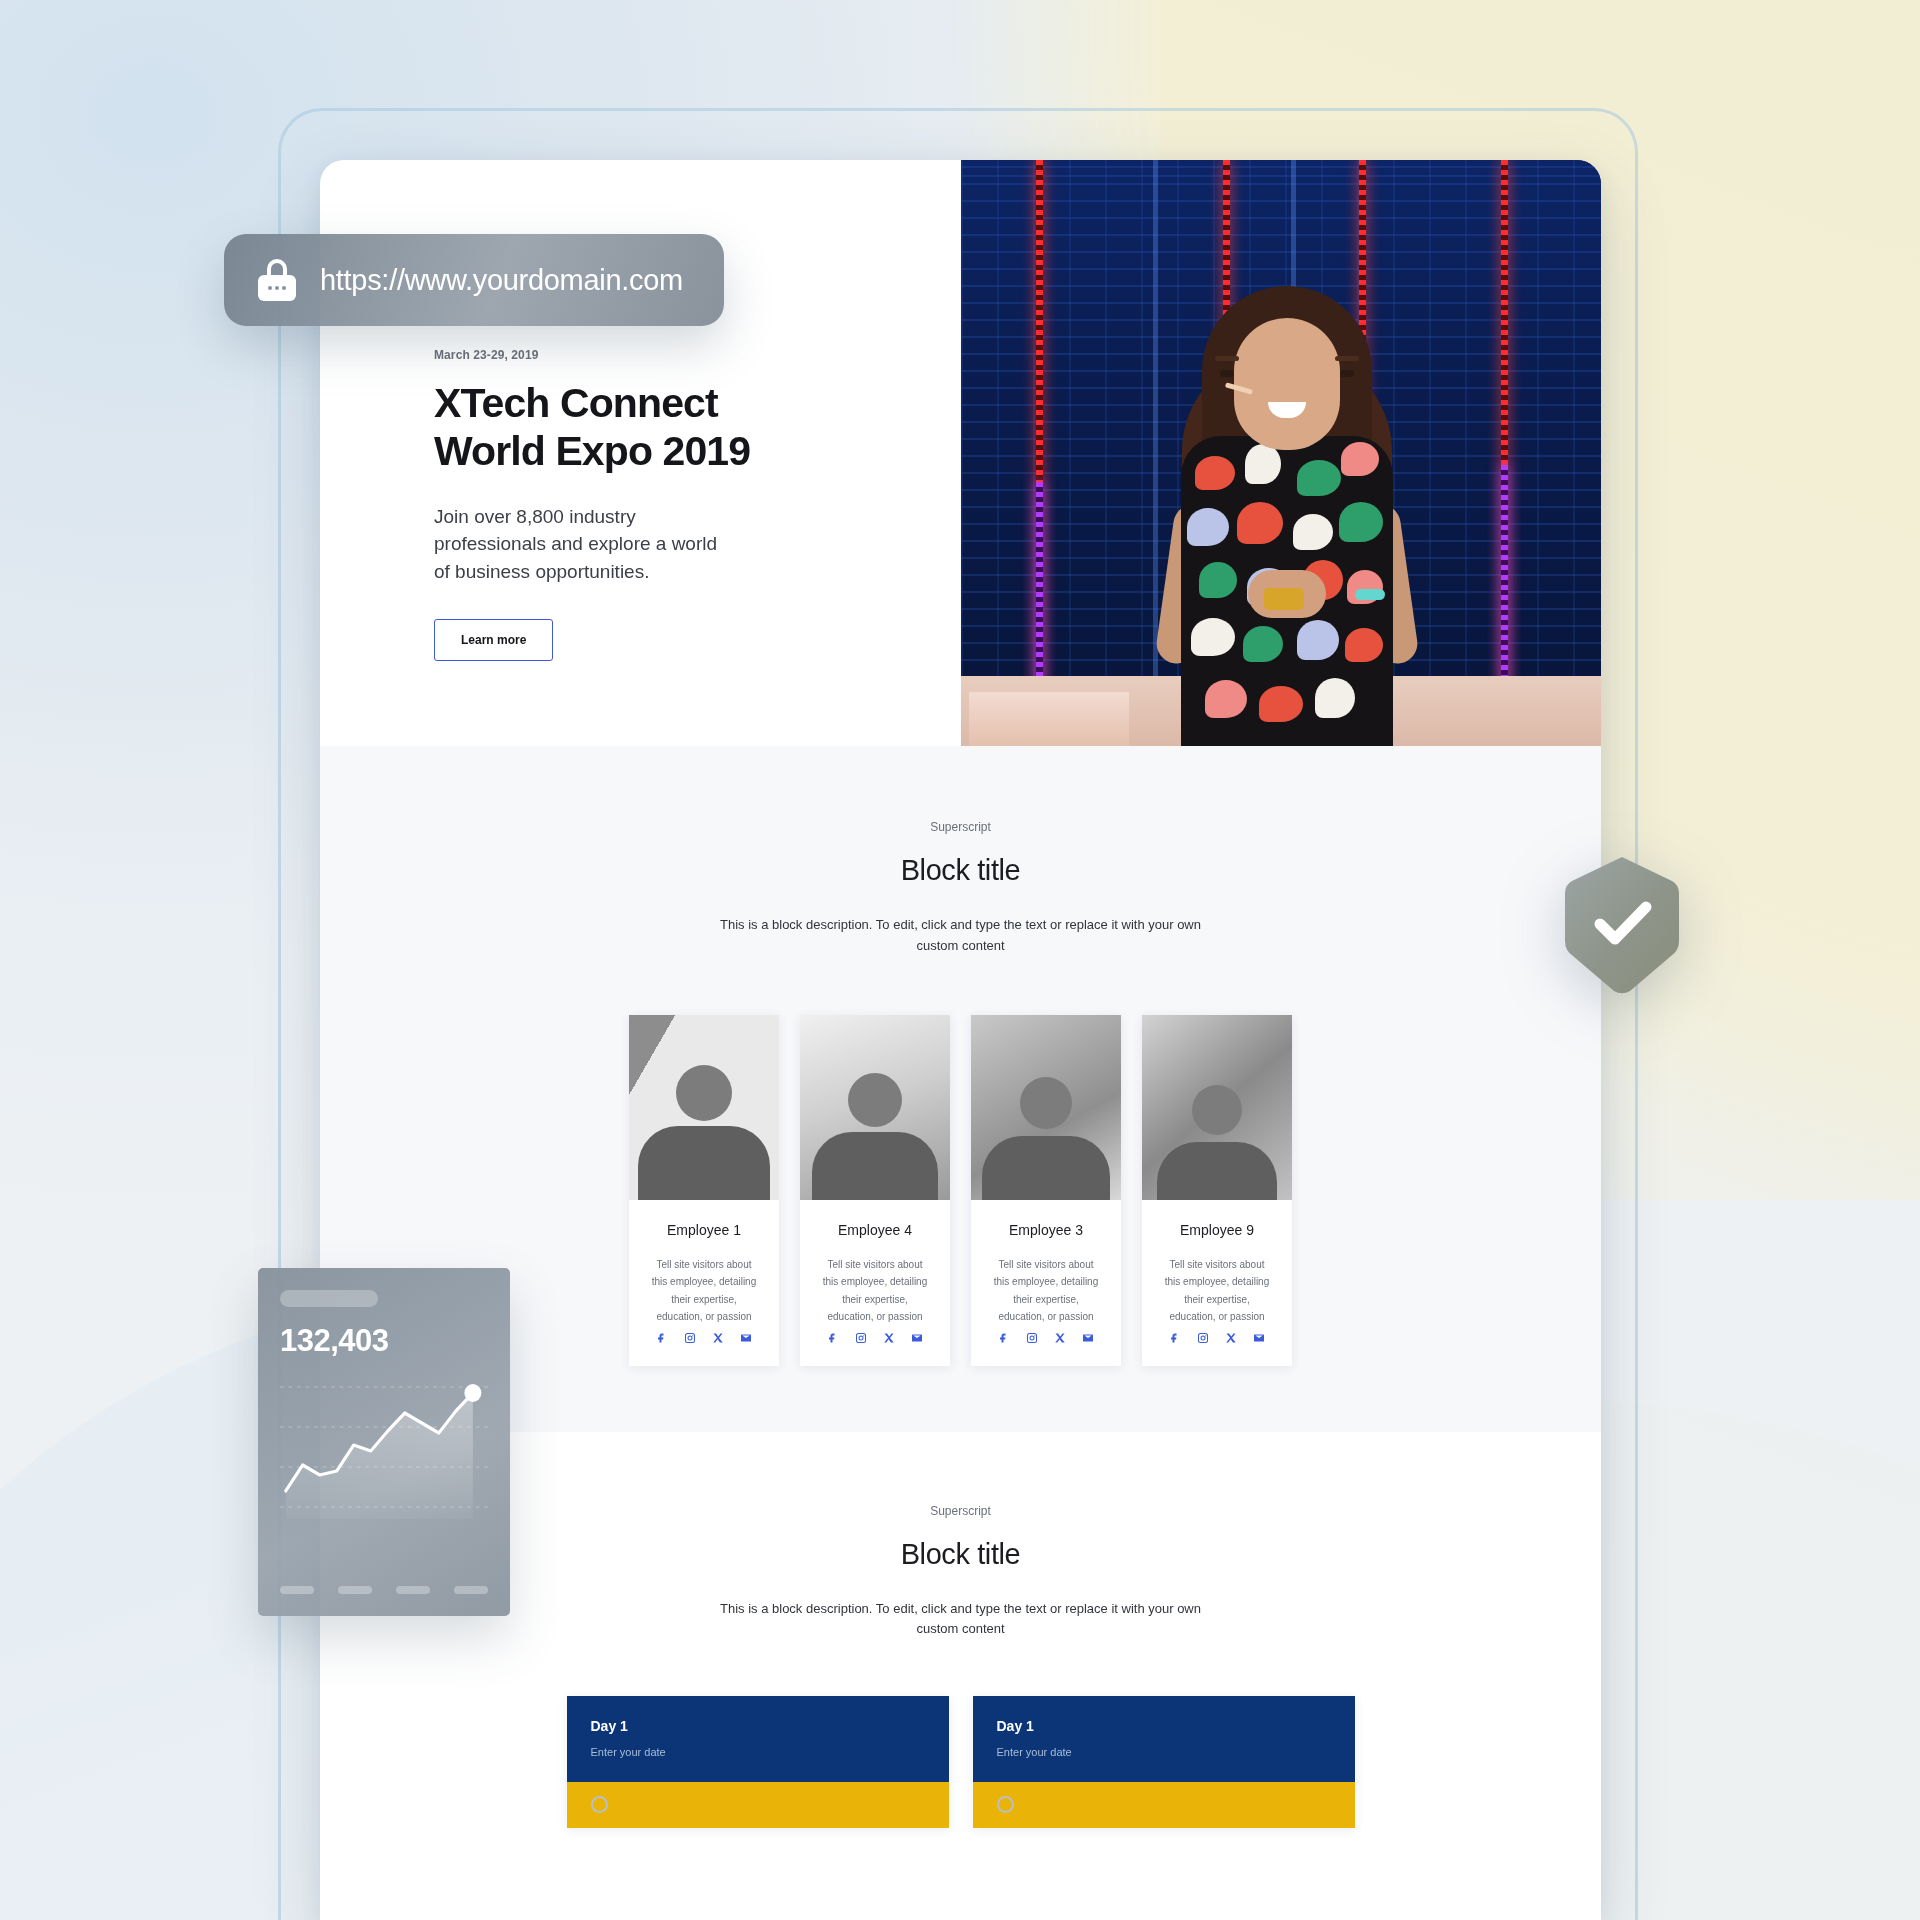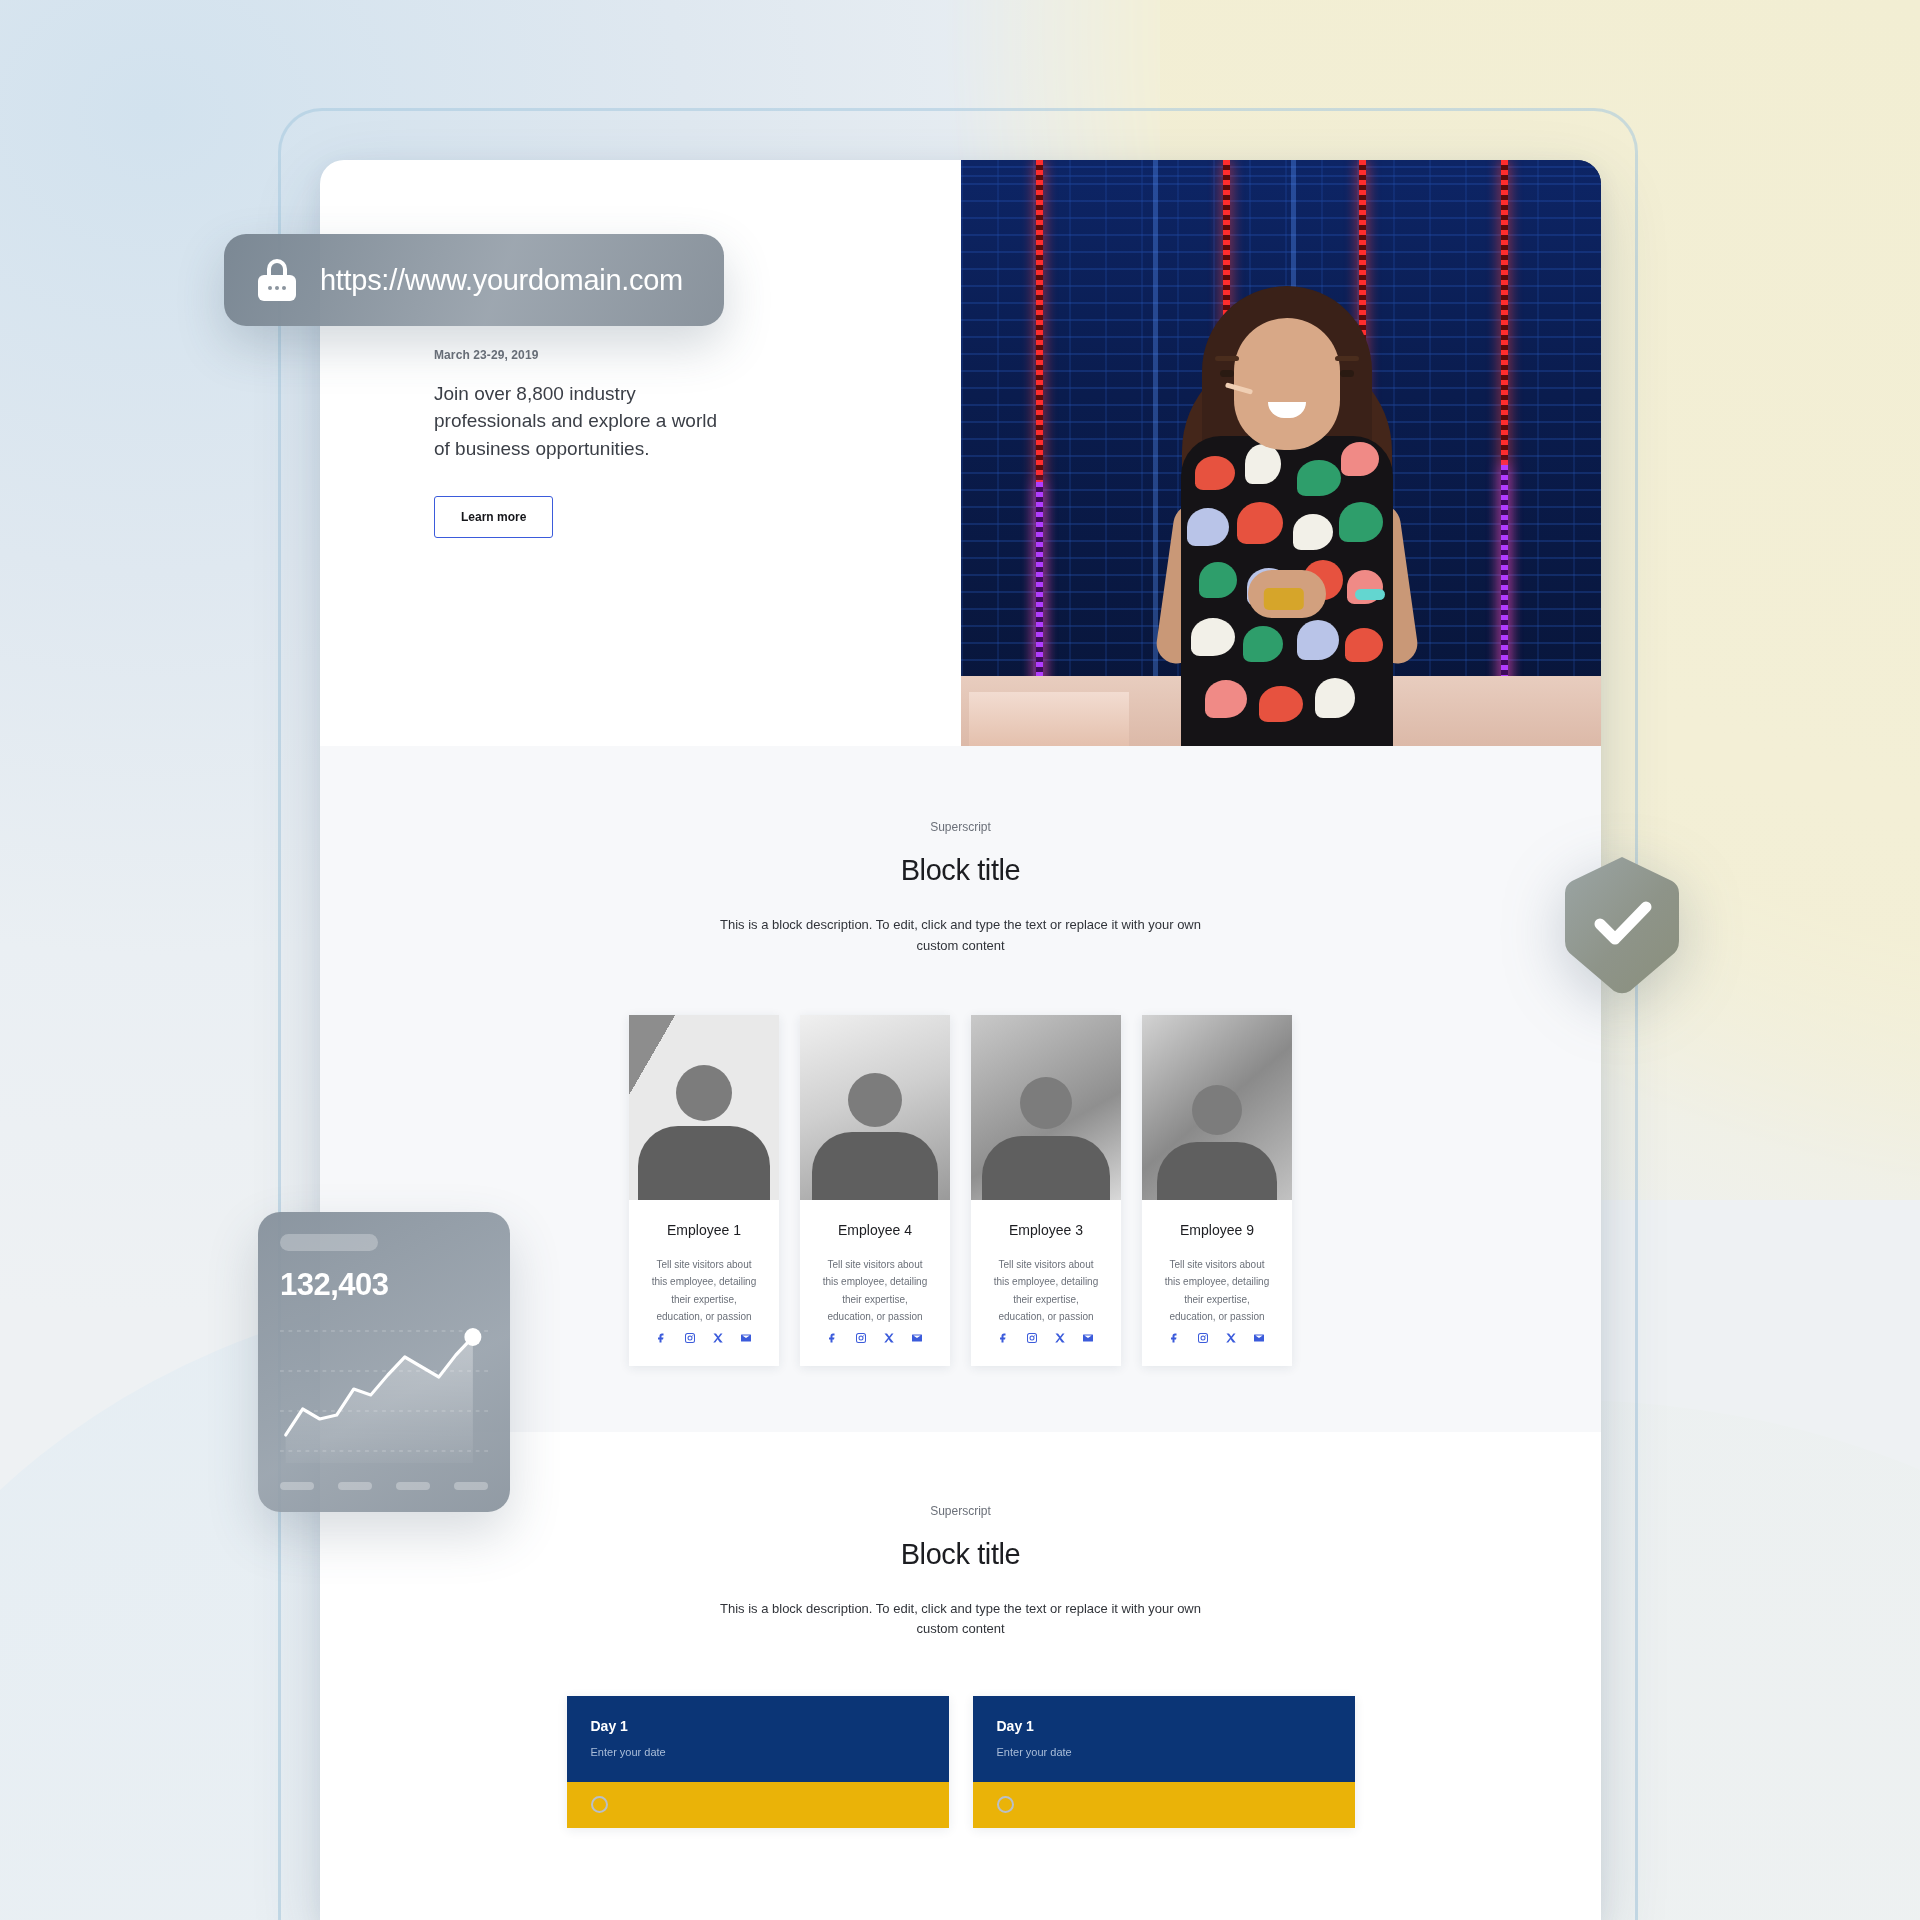--- a/index.html
+++ b/index.html
@@ -179,22 +179,22 @@
   #urlbar .lock .body {
     position:absolute; left:0; bottom:0; width:38px; height:26px;
     background:#fff; border-radius:6px;
     display:flex; align-items:center; justify-content:center; gap:3px;
   }
   #urlbar .lock .body i { width:4px; height:4px; border-radius:50%; background:#8b949e; }
   #urlbar .url { color:#fff; font-size:29px; letter-spacing:-.3px; }
 
   
   #statcard {
-    position:absolute; left:258px; top:1212px; width:252px; height:300px;
-    border-radius:22px;
+    position:absolute; left:258px; top:1268px; width:252px; height:348px;
+    border-radius:5px;
     background:linear-gradient(150deg, rgba(135,146,157,.96), rgba(150,160,170,.9) 60%, rgba(139,149,159,.95));
     box-shadow:0 22px 52px rgba(60,80,100,.2);
     padding:22px 22px 0; overflow:hidden;
   }
   .sc-pill { width:98px; height:17px; border-radius:9px; background:rgba(255,255,255,.27); }
   .sc-num { color:#fff; font-size:31px; font-weight:700; letter-spacing:-.5px; margin-top:16px; }
   .sc-chart { margin-top:20px; position:relative; height:148px; }
   .sc-chart svg { width:100%; height:100%; display:block; }
   .sc-foot { position:absolute; left:22px; right:22px; bottom:22px; display:flex; justify-content:space-between; }
   .sc-foot i { display:block; width:34px; height:8px; border-radius:4px; background:rgba(255,255,255,.3); }
@@ -217,20 +217,21 @@
   <div class="bg-swoop2"></div>
   <div class="bg-outline"></div>
 </div>
 
 <div id="browser">
 
 
   <div class="hero">
     <div class="hero-left">
       <div class="hero-date">March 23-29, 2019</div>
+      <h1 class="hero-title"><span>XTech Connect</span><br><span>World Expo 2019</span></h1>
       <p class="hero-sub">Join over 8,800 industry professionals and explore a world of business opportunities.</p>
       <button class="hero-btn">Learn more</button>
     </div>
     <div class="hero-right">
       <div class="stage">
         <div class="brickwall"></div>
         <div class="brickwall off"></div>
         <div class="led" style="left:75px"></div>
         <div class="led purple" style="left:75px; top:55%"></div>
         <div class="led" style="left:262px"></div>

